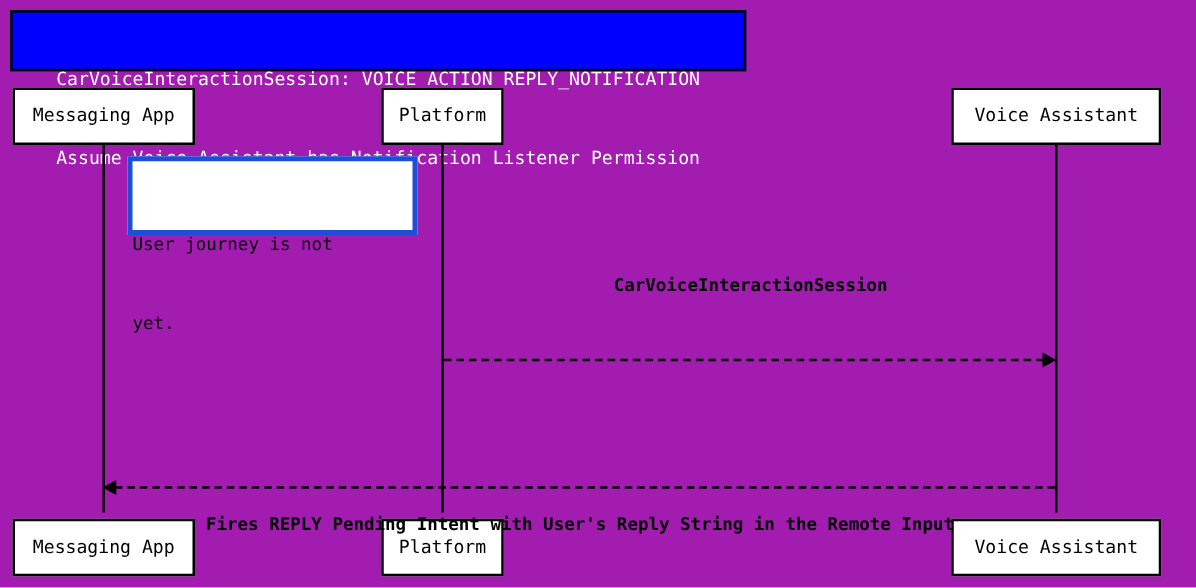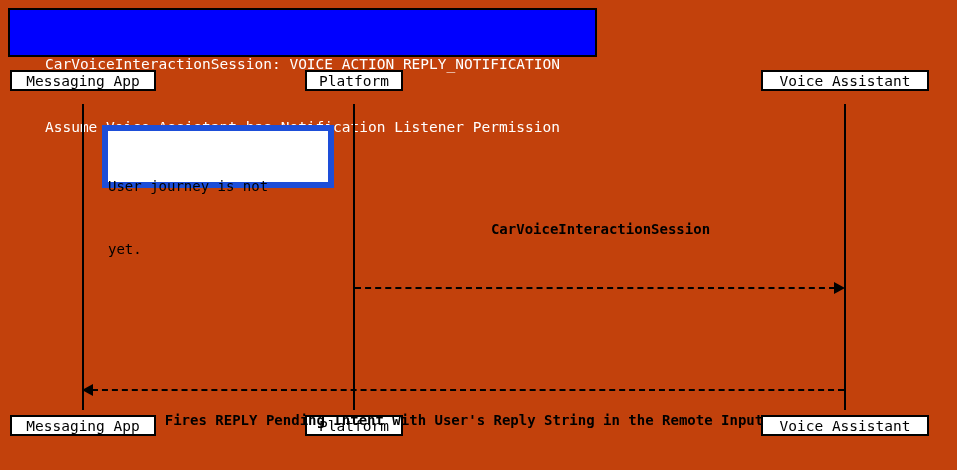--- a/index.html
+++ b/index.html
@@ -5,21 +5,21 @@
 <style>
   html, body {
     margin: 0;
     padding: 0;
     background: #f7f7f7;
   }
   #diagram {
     position: relative;
     width: 957px;
     height: 470px;
-    background: #c2410c;
+    background: #a21caf;
     font-family: "DejaVu Sans Mono", "Liberation Mono", monospace;
     overflow: hidden;
   }
 
   
   .title-banner {
     position: absolute;
     left: 8px;
     top: 8px;
     width: 589px;
@@ -52,34 +52,34 @@
     border: 2px solid #000000;
     background: #ffffff;
     box-sizing: border-box;
     color: #000000;
     font-size: 14.5px;
     text-align: center;
     display: flex;
     align-items: center;
     justify-content: center;
     white-space: pre;
-    height: 21px;
+    height: 46px;
   }
 
   
   .note-box {
     position: absolute;
-    border: 6px solid #1d4ed8;
+    border: 4px solid #1d4ed8;
     background: #ffffff;
     box-sizing: border-box;
     color: #000000;
     font-size: 14px;
     line-height: 21px;
     white-space: pre;
-    padding-top: 3px;
+    padding-top: 15px;
     z-index: 3;
   }
   .note-box .nline { display: block; }
 
   
   .msg-label {
     position: absolute;
     color: #000000;
     font-size: 14px;
     line-height: 20.5px;

